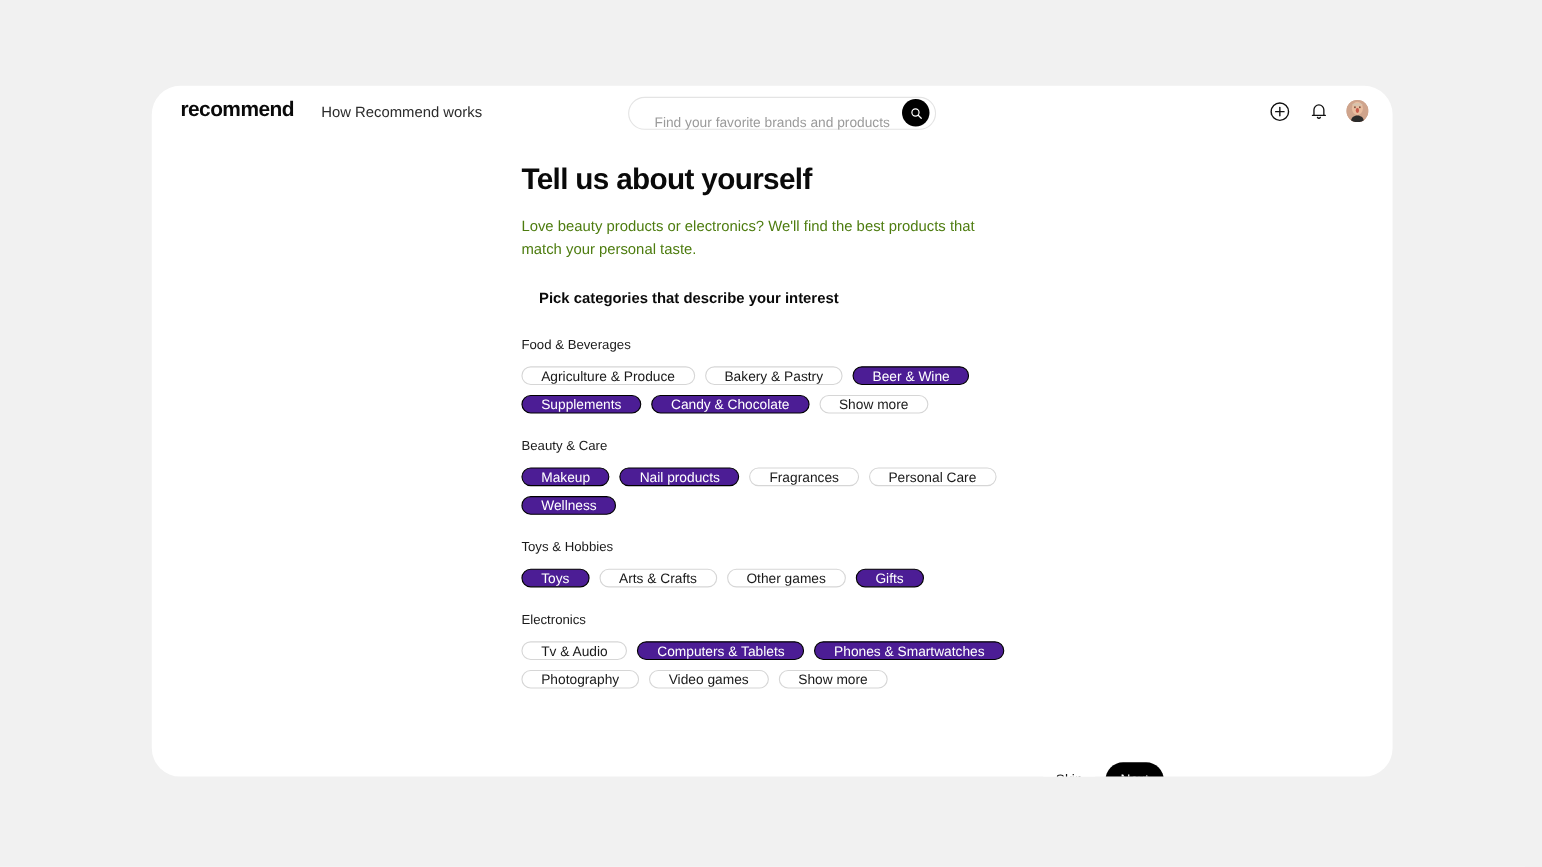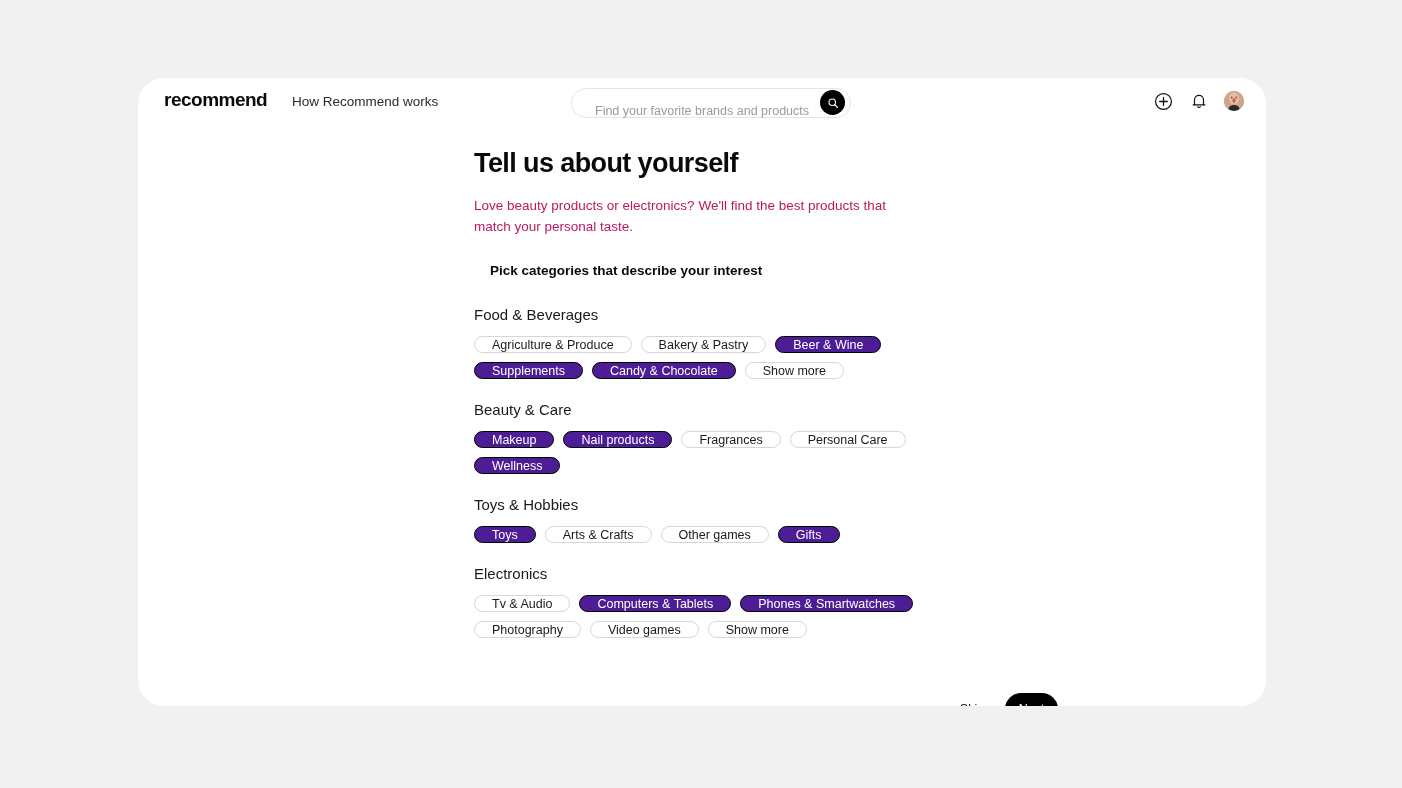--- a/index.html
+++ b/index.html
@@ -132,35 +132,35 @@
   .page-title {
     font-size: 27px;
     font-weight: 700;
     letter-spacing: -0.6px;
     color: #0a0a0a;
     margin: 0 0 18px 0;
     line-height: 1.12;
   }
   .page-sub {
     font-size: 13.5px;
-    color: #be185d;
+    color: #4d7c0f;
     line-height: 1.52;
     margin: 0 0 26px 0;
     max-width: 440px;
   }
   .pick-label {
     font-size: 13.5px;
     font-weight: 700;
     color: #0a0a0a;
     margin: 0 0 28px 16px;
   }
 
   .cat-group { margin-bottom: 22px; }
   .cat-title {
-    font-size: 15px;
+    font-size: 12px;
     color: #1a1a1a;
     margin: 0 0 13px 0;
     font-weight: 400;
   }
   .chips {
     display: flex;
     flex-wrap: wrap;
     gap: 9px 9px;
     max-width: 455px;
   }

